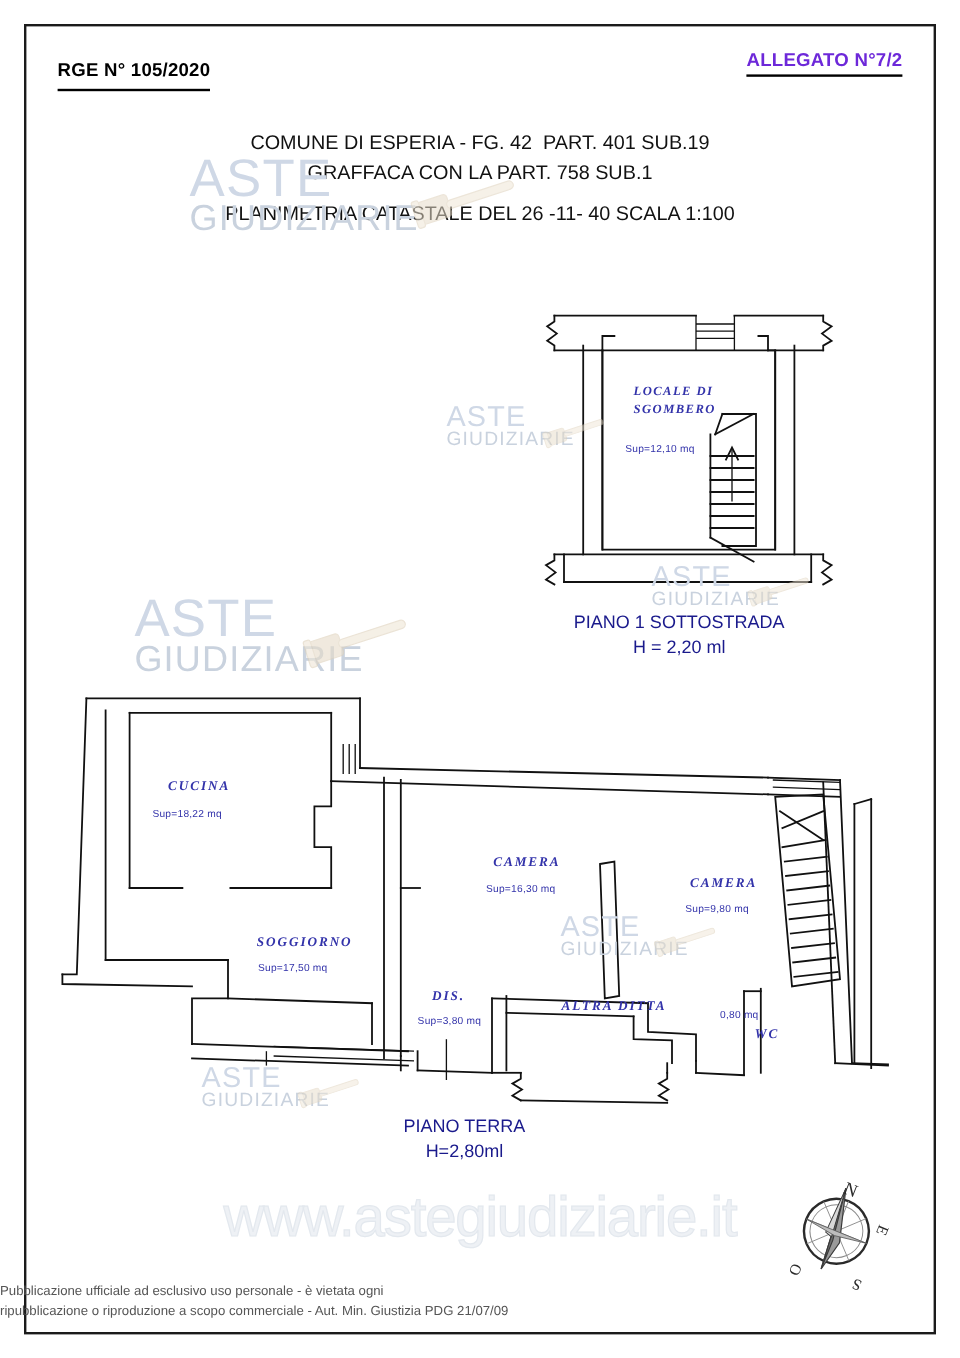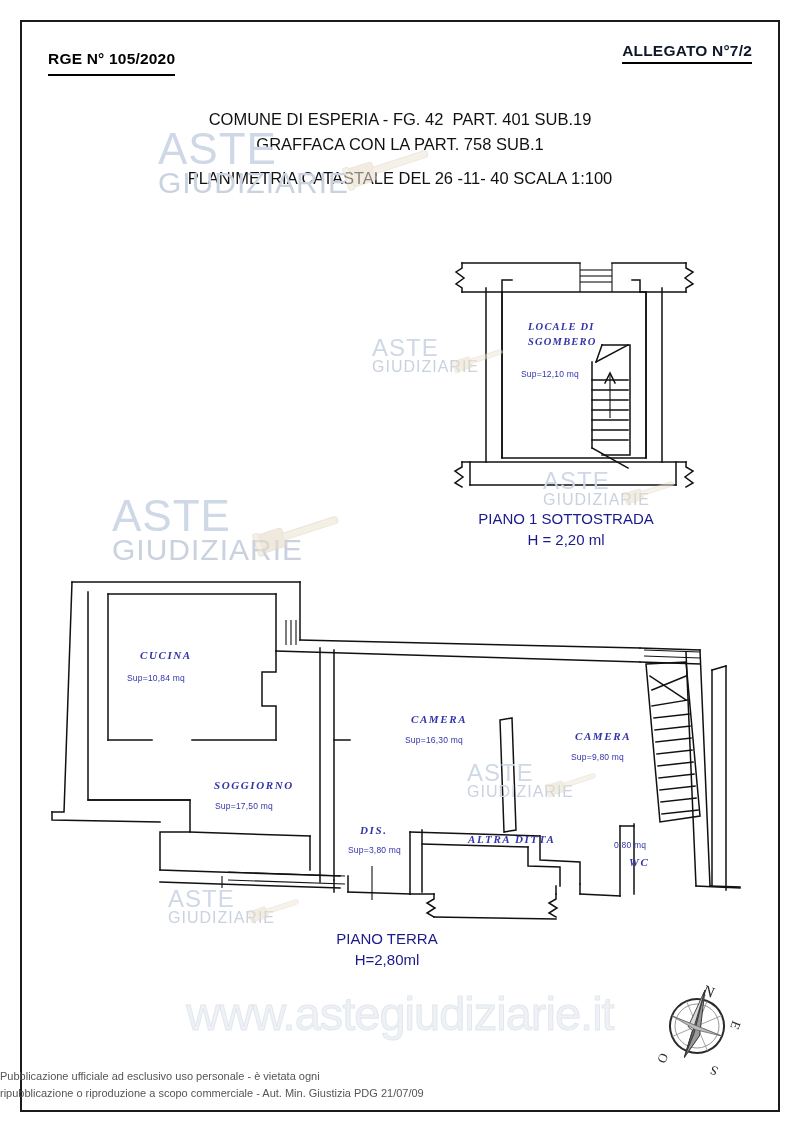--- a/index.html
+++ b/index.html
@@ -9,21 +9,21 @@
   #page{position:absolute;left:0;top:0;width:800px;height:1132px;background:#fff;}
 
   
   #frame{position:absolute;left:20px;top:20px;width:760px;height:1092px;
          border:2px solid #1b1b1b;box-sizing:border-box;background:transparent;}
 
   
   #rge{position:absolute;left:48px;top:50px;font-size:15.5px;font-weight:bold;
        color:#000;letter-spacing:.2px;border-bottom:2.5px solid #000;padding-bottom:6px;}
   #allegato{position:absolute;right:48px;top:42px;font-size:15.5px;font-weight:bold;
-       color:#0f172a;letter-spacing:.2px;border-bottom:2.5px solid #000;padding-bottom:2px;}
+       color:#6d28d9;letter-spacing:.2px;border-bottom:2.5px solid #000;padding-bottom:2px;}
 
   
   #title{position:absolute;left:0;top:107px;width:800px;text-align:center;}
   #title div{font-size:16.5px;color:#111;line-height:25px;white-space:pre;}
   #title .t3{margin-top:9px;}
 
   
   .caption{position:absolute;text-align:center;color:#1a1a8c;font-size:15px;
            line-height:21px;font-weight:500;}
 
@@ -271,37 +271,37 @@
       <path class="wall" d="M662,814 L698,810"></path>
       <path class="wall" d="M650,676 L686,700"></path>
 
       <path class="wall" d="M726,666 L726,890"></path>
       <path class="wall" d="M712,670 L712,886"></path>
       <path class="wall" d="M712,670 L726,666"></path>
     </g>
   </svg>
 
   <div class="rname rbig" style="left:140px;top:649px;">CUCINA</div>
-  <div class="rarea" style="left:127px;top:673px;">Sup=10,84 mq</div>
+  <div class="rarea" style="left:127px;top:673px;">Sup=18,22 mq</div>
 
   <div class="rname rbig" style="left:214px;top:779px;">SOGGIORNO</div>
   <div class="rarea" style="left:215px;top:801px;">Sup=17,50 mq</div>
 
   <div class="rname rbig" style="left:411px;top:713px;">CAMERA</div>
   <div class="rarea" style="left:405px;top:735px;">Sup=16,30 mq</div>
 
   <div class="rname rbig" style="left:575px;top:730px;">CAMERA</div>
   <div class="rarea" style="left:571px;top:752px;">Sup=9,80 mq</div>
 
   <div class="rname rbig" style="left:360px;top:824px;">DIS.</div>
   <div class="rarea" style="left:348px;top:845px;">Sup=3,80 mq</div>
 
   <div class="rname rbig" style="left:468px;top:833px;">ALTRA DITTA</div>
 
-  <div class="rarea" style="left:614px;top:840px;">0,80 mq</div>
+  <div class="rarea" style="left:600px;top:840px;">0,80 mq</div>
   <div class="rname rbig" style="left:629px;top:856px;">WC</div>
 
   <div class="wm sm" style="left:467px;top:762px;">
     <div class="aste">ASTE</div>
     <div class="giud">GIUDIZIARIE</div>
   </div>
   <svg class="gavel" style="left:539px;top:764px;" width="70" height="40">
     <g transform="rotate(-18 35 20)" opacity="0.5">
       <rect x="10" y="13" width="15" height="11" rx="2" fill="#e7dcc9" stroke="#ded1bb" stroke-width=".8"></rect>
       <rect x="7" y="12" width="4" height="13" rx="1.5" fill="#efe6d6" stroke="#ded1bb" stroke-width=".8"></rect>

